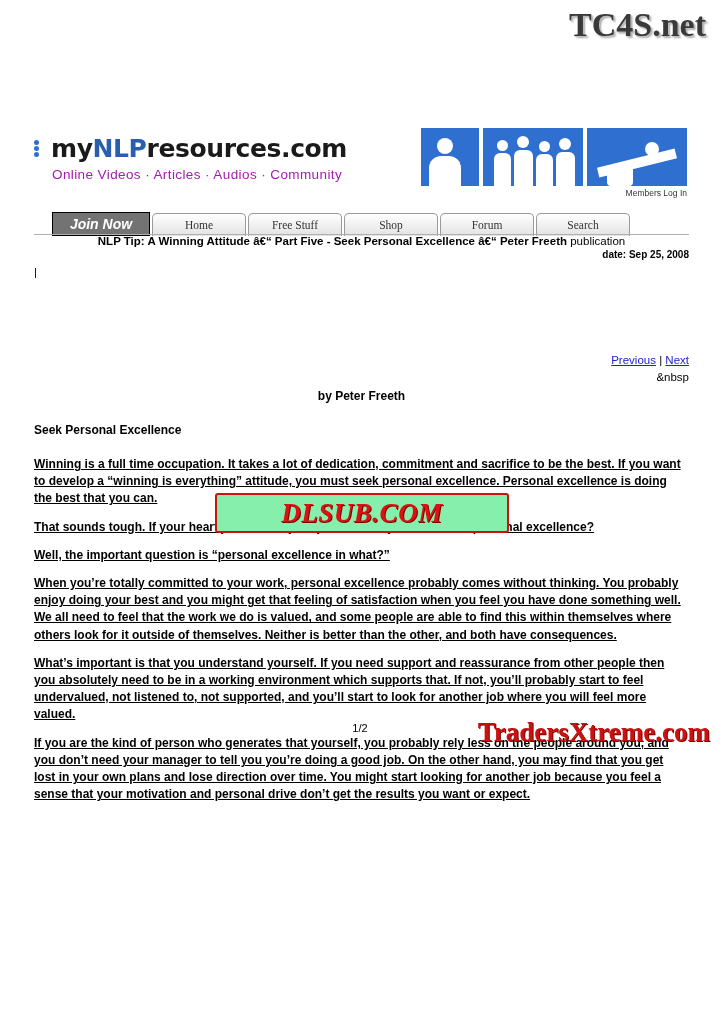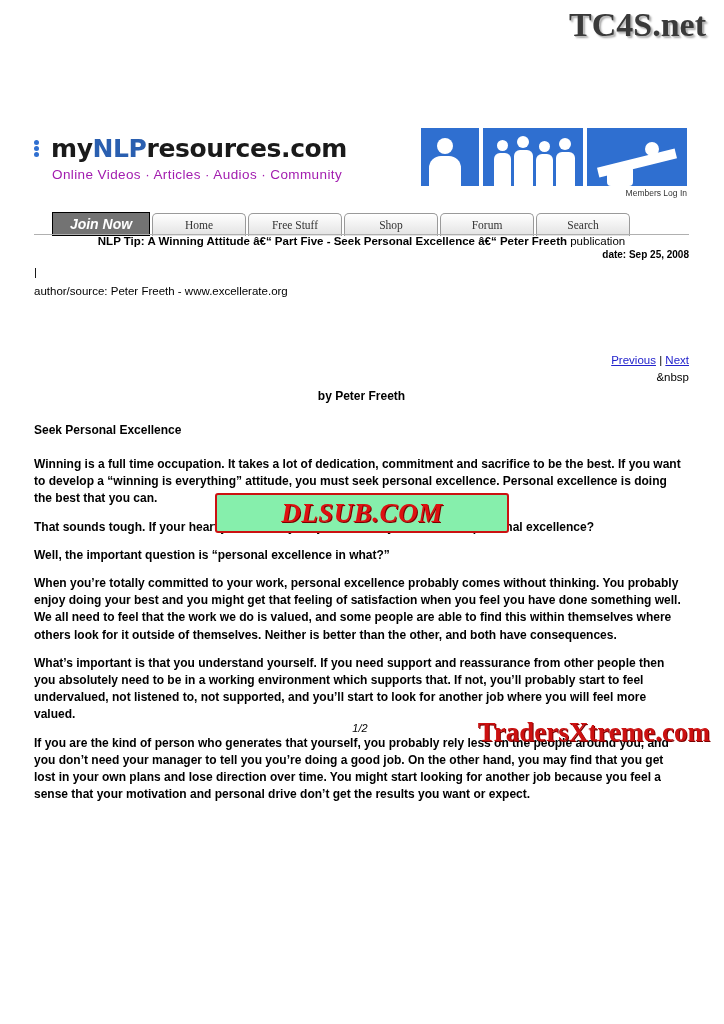--- a/index.html
+++ b/index.html
@@ -236,20 +236,21 @@
   }
 
   .body-text {
     position: absolute;
     left: 34px;
     top: 456px;
     width: 652px;
     font-size: 12px;
     font-weight: bold;
     line-height: 17.2px;
+    text-decoration: underline;
   }
   .body-text p {
     margin: 0 0 11px 0;
   }
 
   
   .center-watermark {
     position: absolute;
     left: 215px;
     top: 493px;
@@ -271,21 +272,20 @@
   }
 
   
   .page-num {
     position: absolute;
     left: 34px;
     bottom: 22px;
     width: 652px;
     text-align: center;
     font-size: 11px;
-    font-style: italic;
   }
   .bottom-watermark {
     position: absolute;
     right: 14px;
     bottom: 8px;
     font-family: "Liberation Serif", serif;
     font-size: 27px;
     font-weight: bold;
     color: #cc1111;
     text-shadow: 1px 1px 0 #7a0000;
@@ -350,21 +350,20 @@
     <div class="nav-tab">Search</div>
   </div>
   <div class="nav-underline"></div>
 
   <div class="title-line">
     <span>NLP Tip: A Winning Attitude â€“ Part Five - Seek Personal Excellence â€“ Peter Freeth</span>
     <span class="pub">publication</span>
   </div>
   <div class="pub-date">date:  Sep 25, 2008</div>
   <div class="pipe-line">|</div>
-  <div class="author-line">author/source: Peter Freeth - www.excellerate.org</div>
 
   <div class="pager">
     <a href="#">Previous</a><span class="sep"> | </span><a href="#">Next</a>
   </div>
   <div class="nbsp-line">&amp;nbsp</div>
 
   <div class="byline">by Peter Freeth</div>
   <div class="subhead">Seek Personal Excellence</div>
 
   <div class="body-text">

